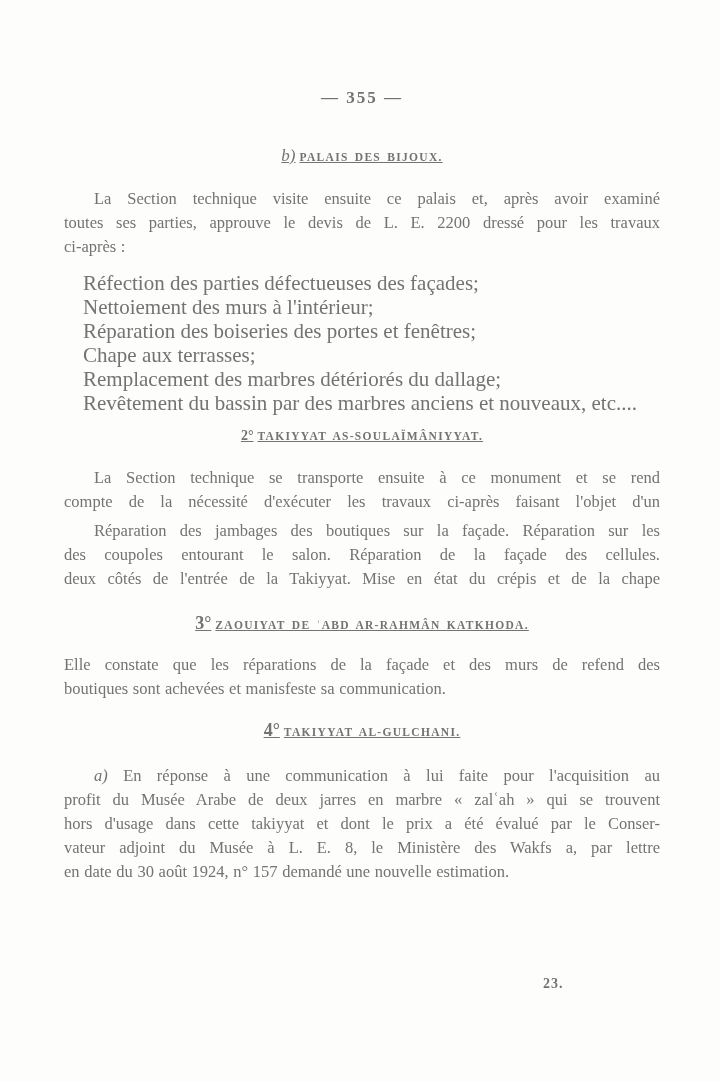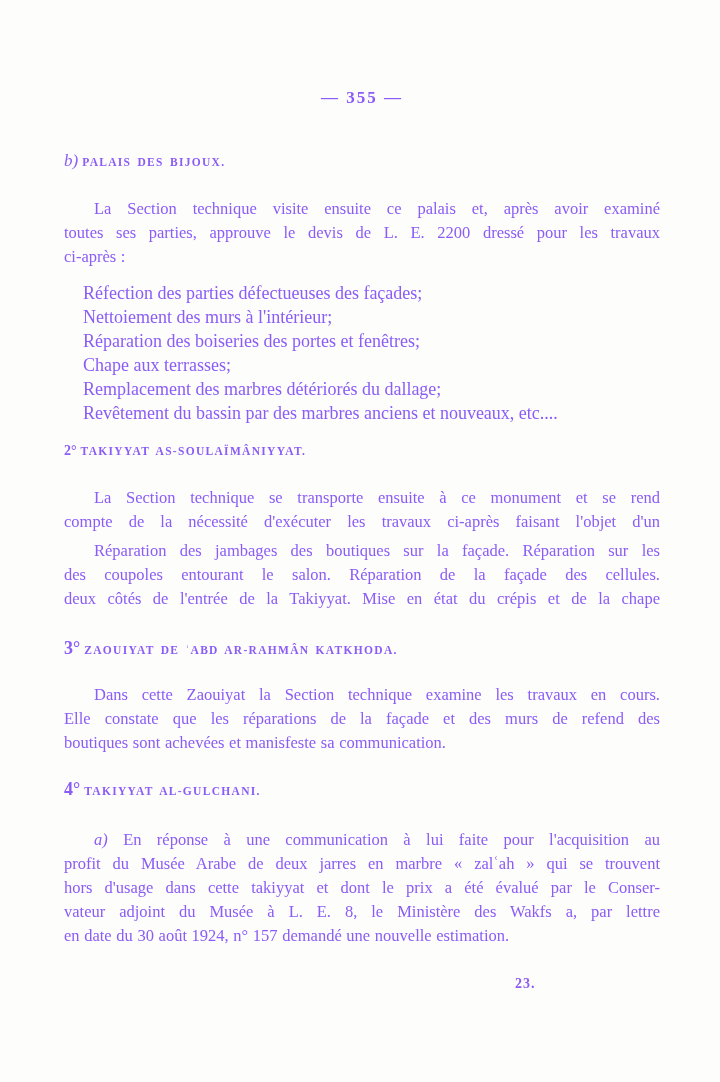--- a/index.html
+++ b/index.html
@@ -8,34 +8,35 @@
     width: 720px; height: 1082px;
     background: #ffffff;
     font-family: "Liberation Serif", "DejaVu Serif", serif;
   }
   .page {
     position: relative;
     width: 720px; height: 1082px;
     box-sizing: border-box;
     padding: 88px 60px 0 64px;
     background: #fdfdfc;
-    color: #8b5cf6;
+    color: #737373;
     overflow: hidden;
   }
   .page-number {
     text-align: center;
     font-size: 17px;
     font-weight: bold;
     letter-spacing: 2px;
     line-height: 20px;
   }
   .heading {
-    text-align: left;
-    line-height: 30px;
+    text-align: center;
+    line-height: 20px;
     white-space: nowrap;
+    text-decoration: underline;
   }
   .heading .ht {
     font-size: 11.5px;
     font-weight: bold;
     letter-spacing: 1.3px;
     word-spacing: 2px;
   }
   .heading .hp {
     font-weight: bold;
     margin-right: 4px;
@@ -55,30 +56,30 @@
     font-size: 16.5px;
     line-height: 24px;
     text-align: justify;
     text-align-last: justify;
     word-spacing: 0.5px;
   }
   .ln.indent { padding-left: 30px; }
   .ln.last { text-align-last: left; }
   .list { margin-top: 12px; }
   .list-ln {
-    font-size: 18px;
+    font-size: 21px;
     line-height: 24px;
     text-align: left;
     text-align-last: left;
     padding-left: 19px;
   }
   .em { font-style: italic; }
   .printers-mark {
     position: absolute;
-    left: 515px; top: 976px;
+    left: 543px; top: 976px;
     font-size: 14px;
     font-weight: bold;
     letter-spacing: 1px;
   }
 </style>
 </head>
 <body>
 
 <div class="page">
 
@@ -116,21 +117,20 @@
       <div class="ln">des coupoles entourant le salon. Réparation de la façade des cellules.</div>
       <div class="ln">deux côtés de l'entrée de la Takiyyat. Mise en état du crépis et de la chape</div>
     </div>
   </div>
 
   <div>
     <div class="heading h3">
       <span class="hp big-num">3°</span><span class="ht">ZAOUIYAT DE ʿABD AR-RAHMÂN KATKHODA.</span>
     </div>
     <div class="para p3">
-      <div class="ln indent">Dans cette Zaouiyat la Section technique examine les travaux en cours.</div>
       <div class="ln">Elle constate que les réparations de la façade et des murs de refend des</div>
       <div class="ln last">boutiques sont achevées et manisfeste sa communication.</div>
     </div>
   </div>
 
   <div>
     <div class="heading h4">
       <span class="hp big-num">4°</span><span class="ht">TAKIYYAT AL-GULCHANI.</span>
     </div>
     <div class="para p4">

